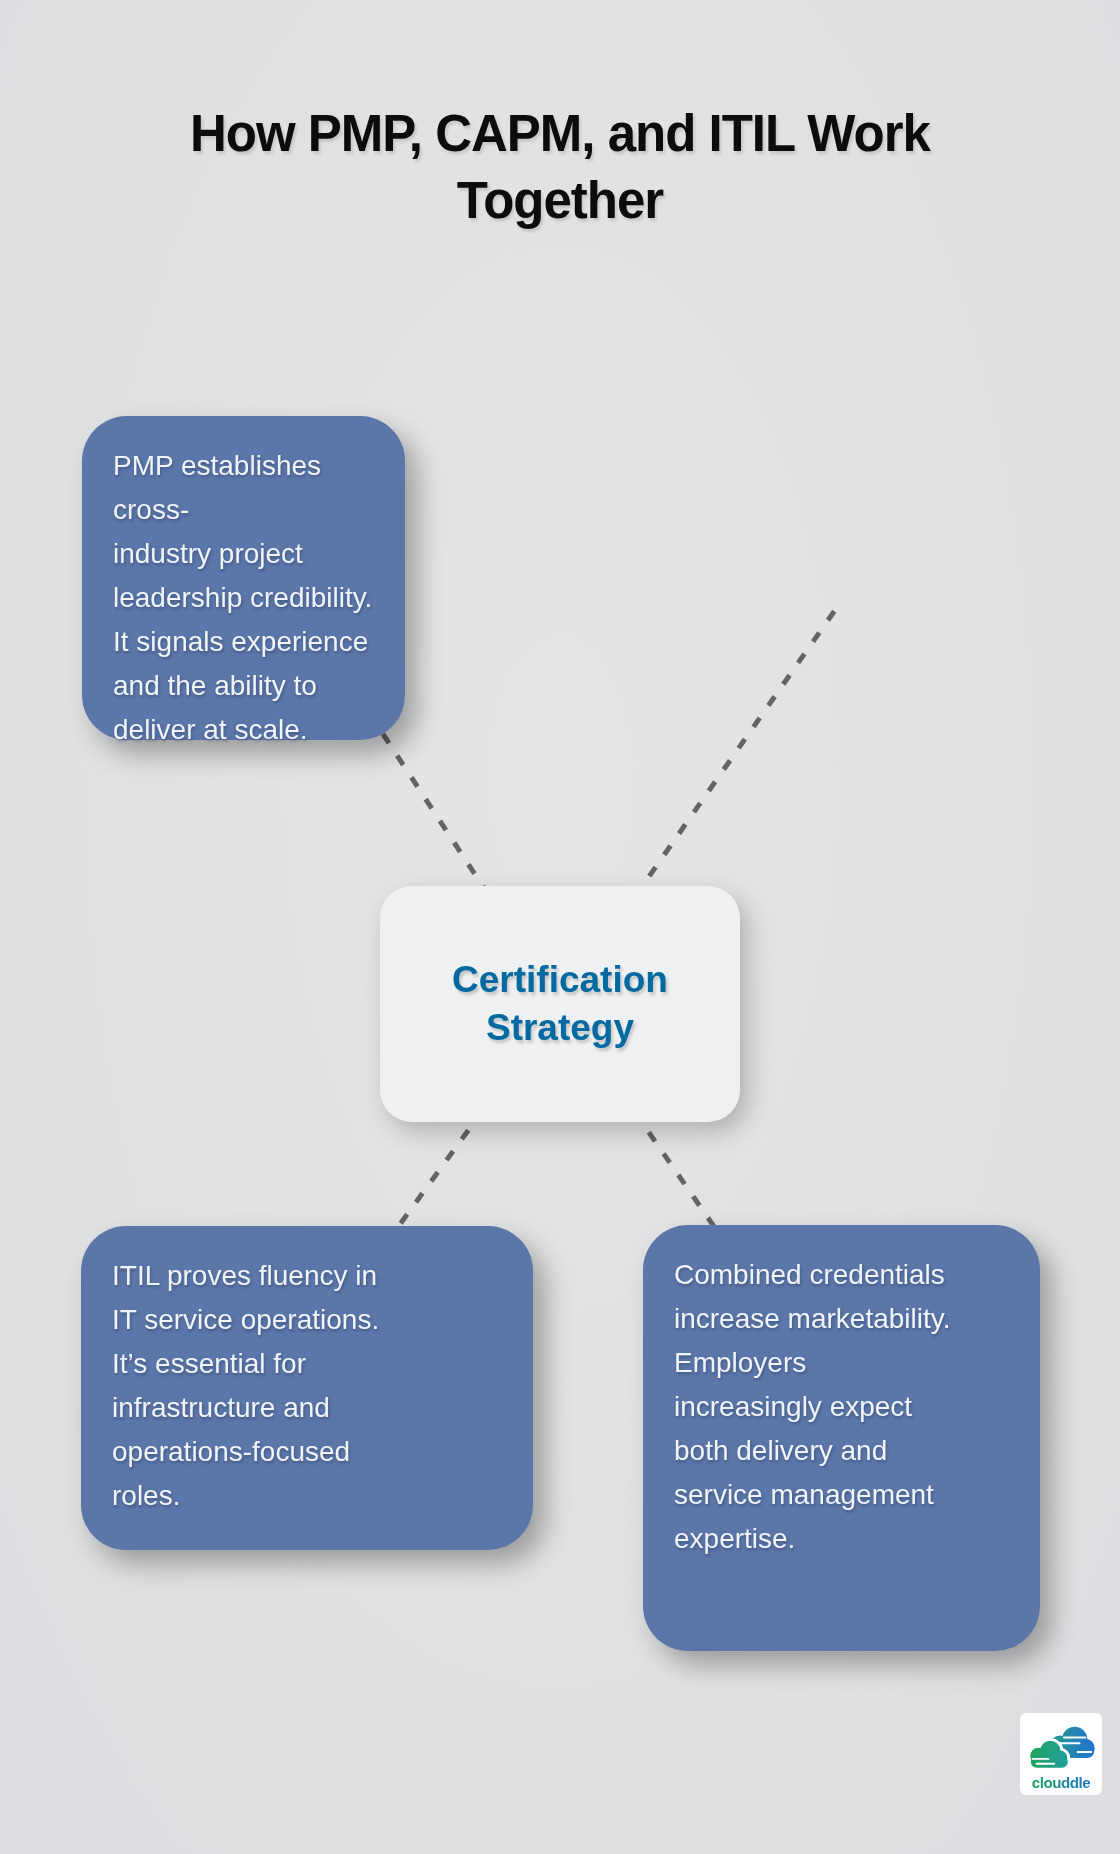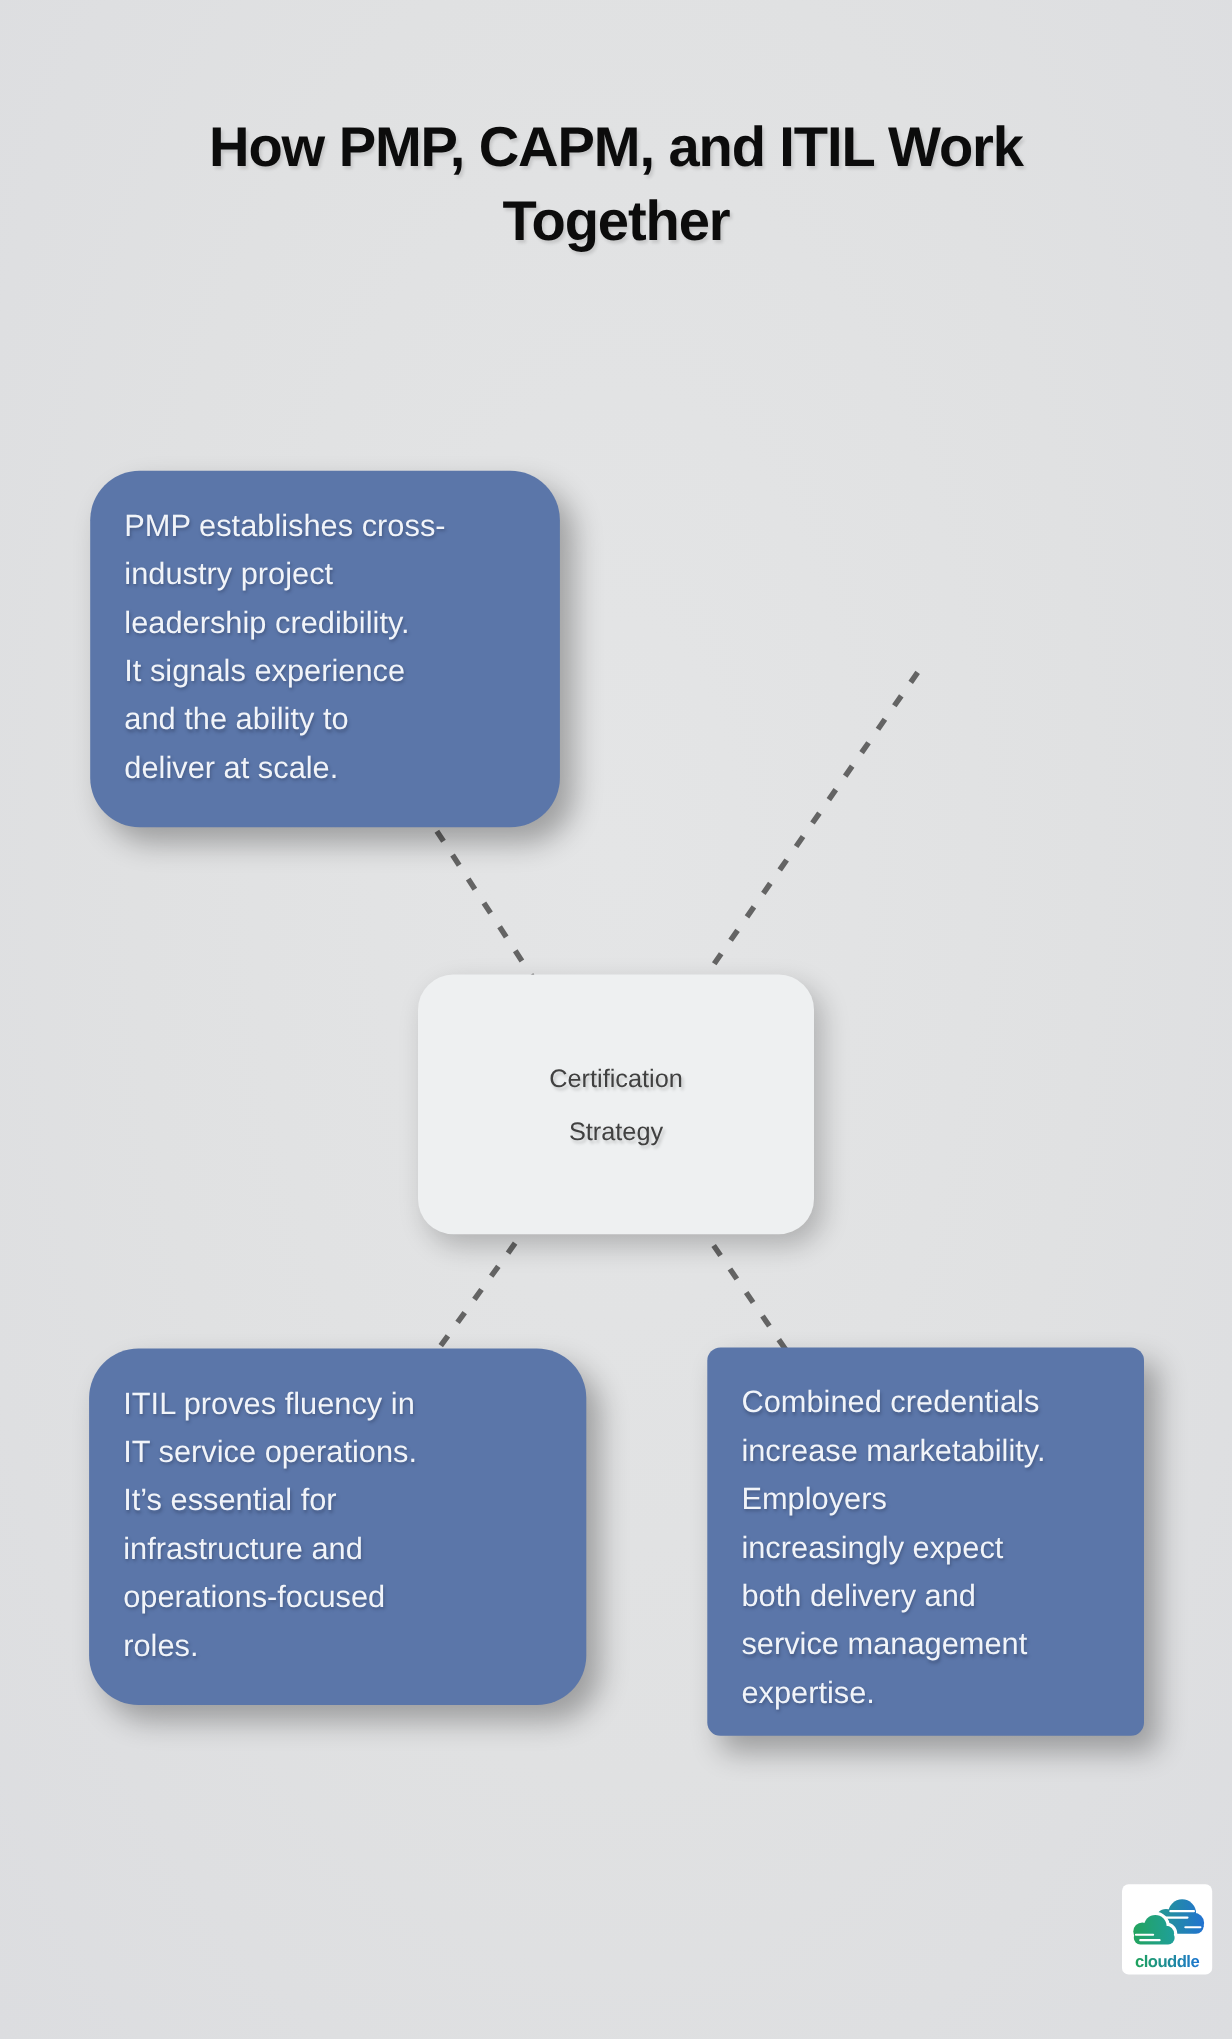--- a/index.html
+++ b/index.html
@@ -40,39 +40,39 @@
     color: #f1f4f9;
     font-size: 28px;
     line-height: 44px;
     font-weight: 400;
     padding: 28px 18px 28px 31px;
     white-space: pre-line;
     box-shadow: 12px 14px 26px rgba(0,0,0,0.30);
     text-shadow: 1px 2px 3px rgba(25,35,60,0.35);
     z-index: 1;
   }
-  .node-pmp      { left: 82px;  top: 428px;  width: 427px; height: 324px; }
+  .node-pmp      { left: 82px;  top: 416px;  width: 323px; height: 324px; }
   .node-capm     { left: 641px; top: 418px;  width: 398px; height: 370px; }
   .node-itil     { left: 81px;  top: 1226px; width: 452px; height: 324px; }
-  .node-combined { left: 643px; top: 1225px; width: 397px; height: 353px; border-radius: 12px; }
+  .node-combined { left: 643px; top: 1225px; width: 397px; height: 426px; }
   .center-node {
     position: absolute;
     left: 380px; top: 886px;
     width: 360px; height: 236px;
     box-sizing: border-box;
     background: #eef0f1;
     border-radius: 32px;
     box-shadow: 8px 10px 24px rgba(0,0,0,0.22);
     display: flex;
     align-items: center;
     justify-content: center;
     text-align: center;
-    color: #404040;
-    font-weight: 400;
-    font-size: 23px;
+    color: #0369a1;
+    font-weight: 700;
+    font-size: 37px;
     line-height: 48px;
     white-space: pre-line;
     text-shadow: 2px 3px 3px rgba(0,0,0,0.18);
     z-index: 1;
   }
   .logo-card {
     position: absolute;
     left: 1020px; top: 1713px;
     width: 82px; height: 82px;
     background: #ffffff;

